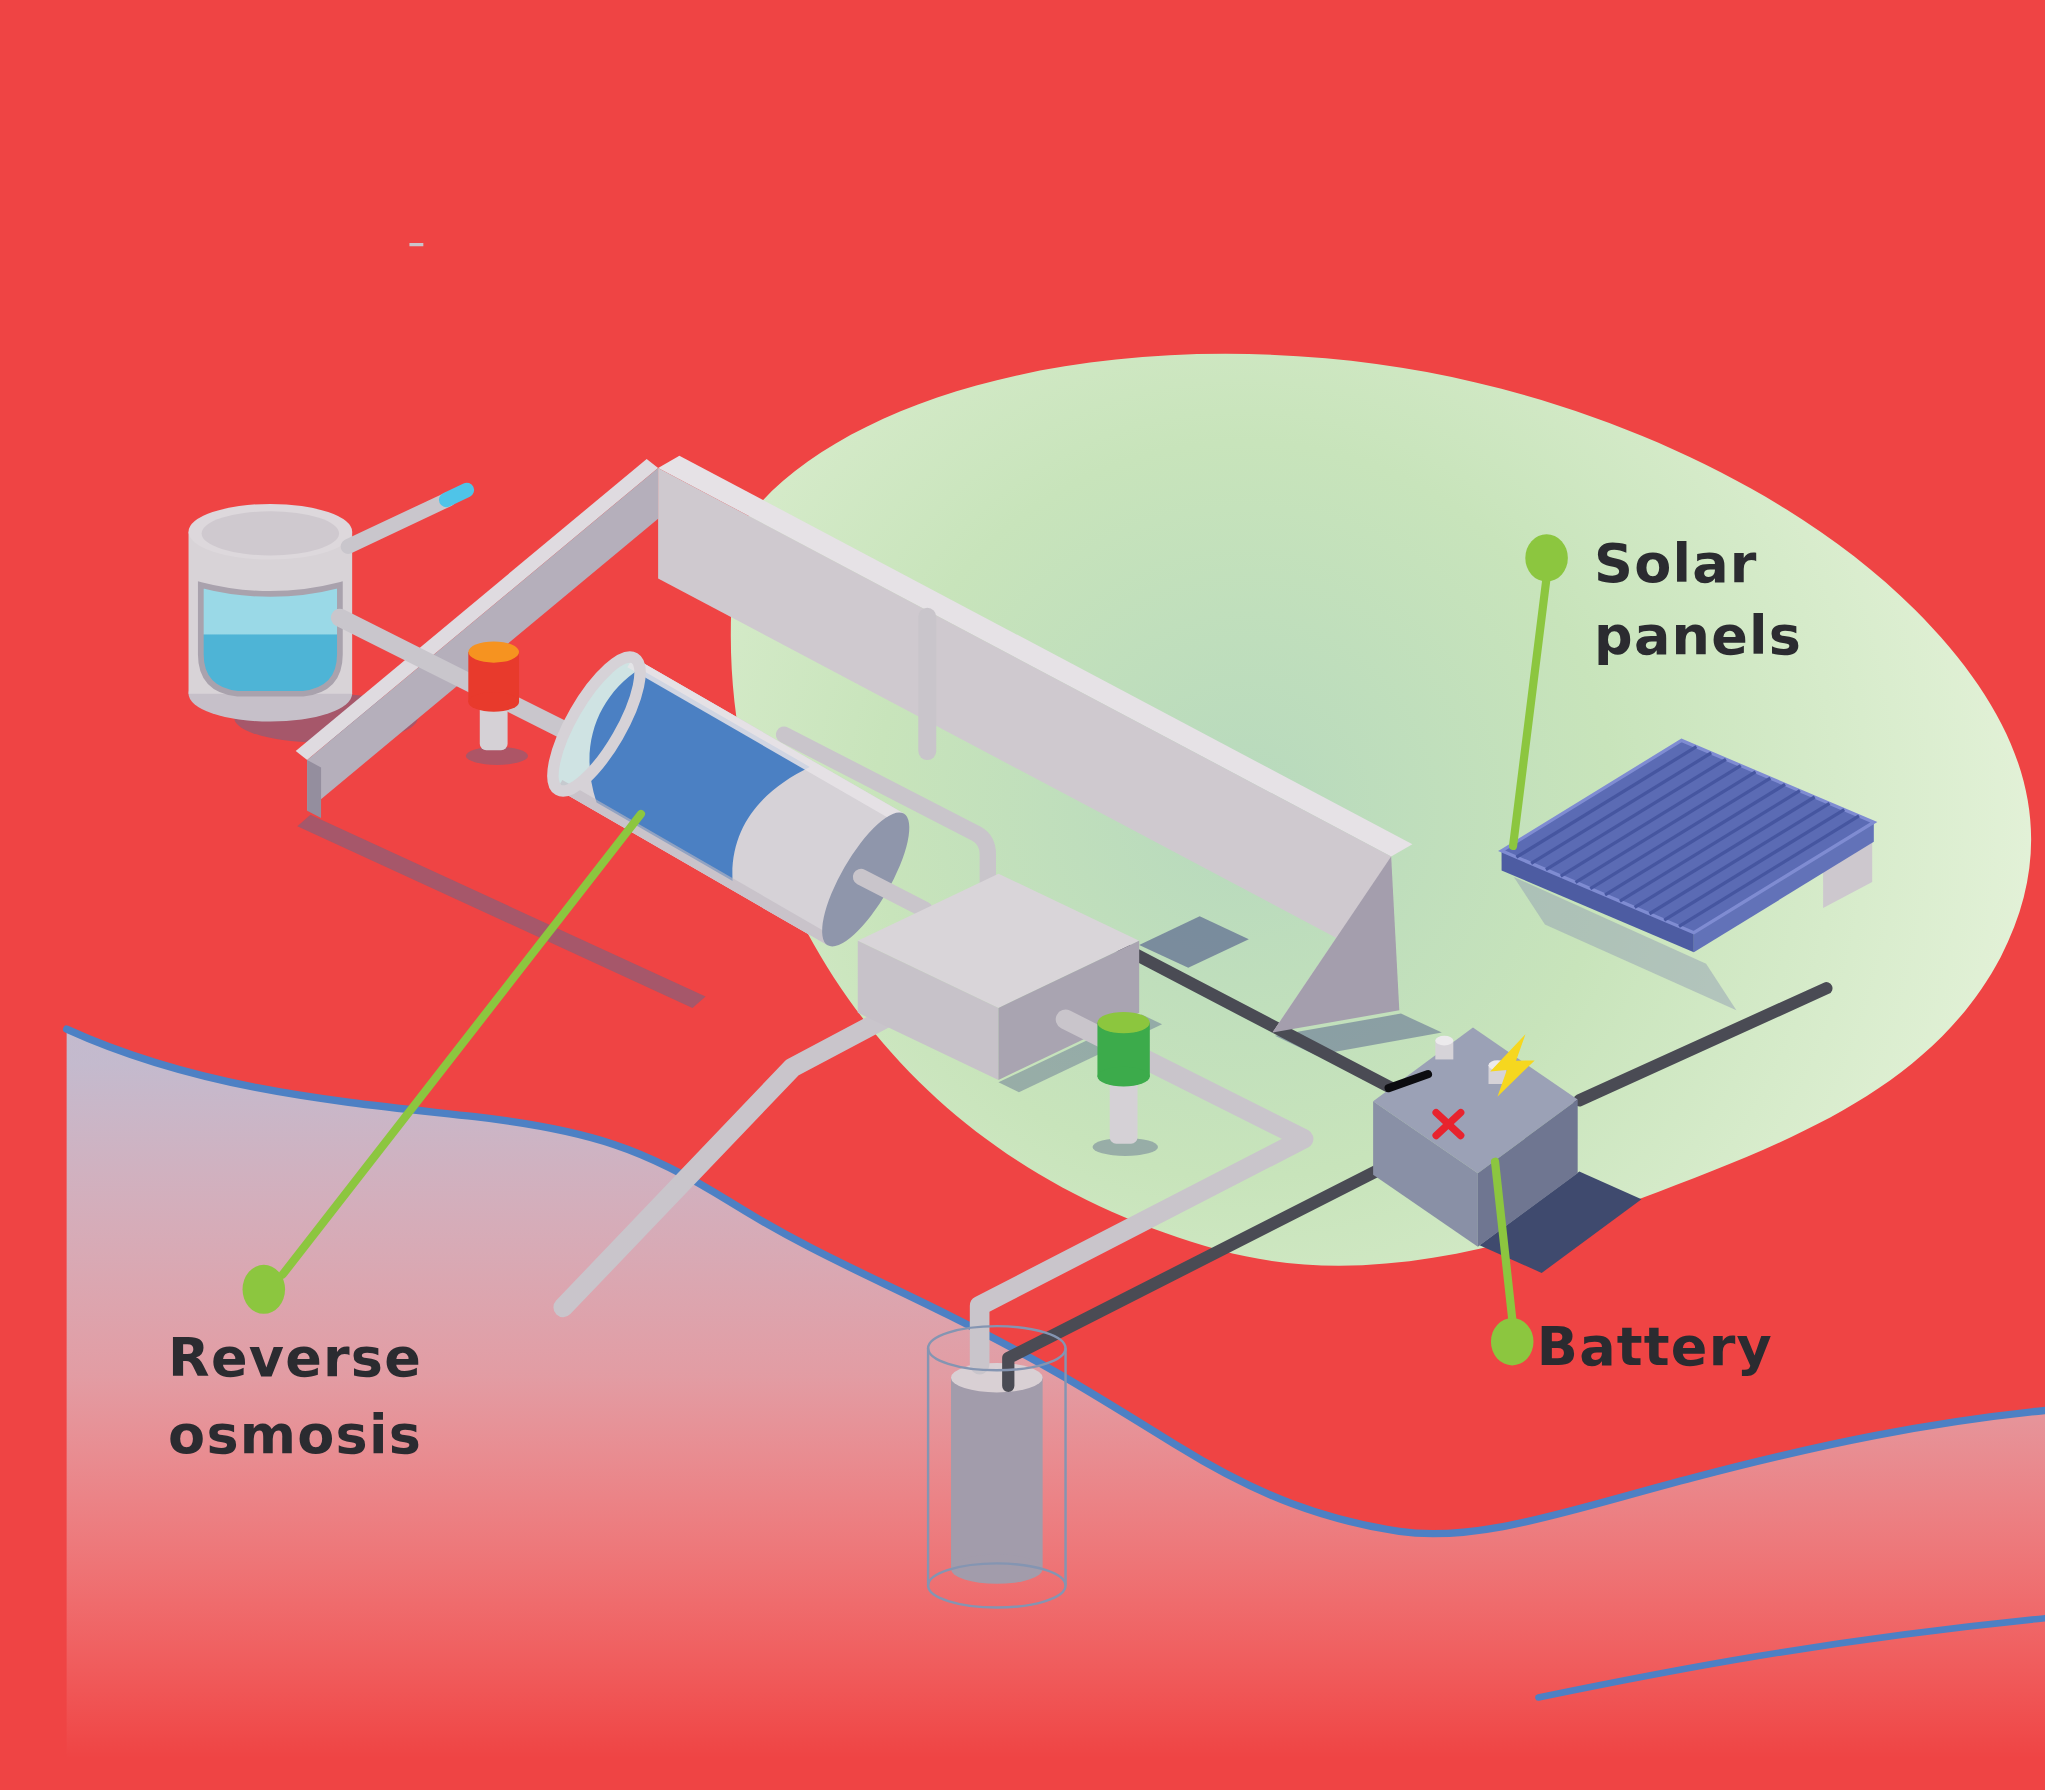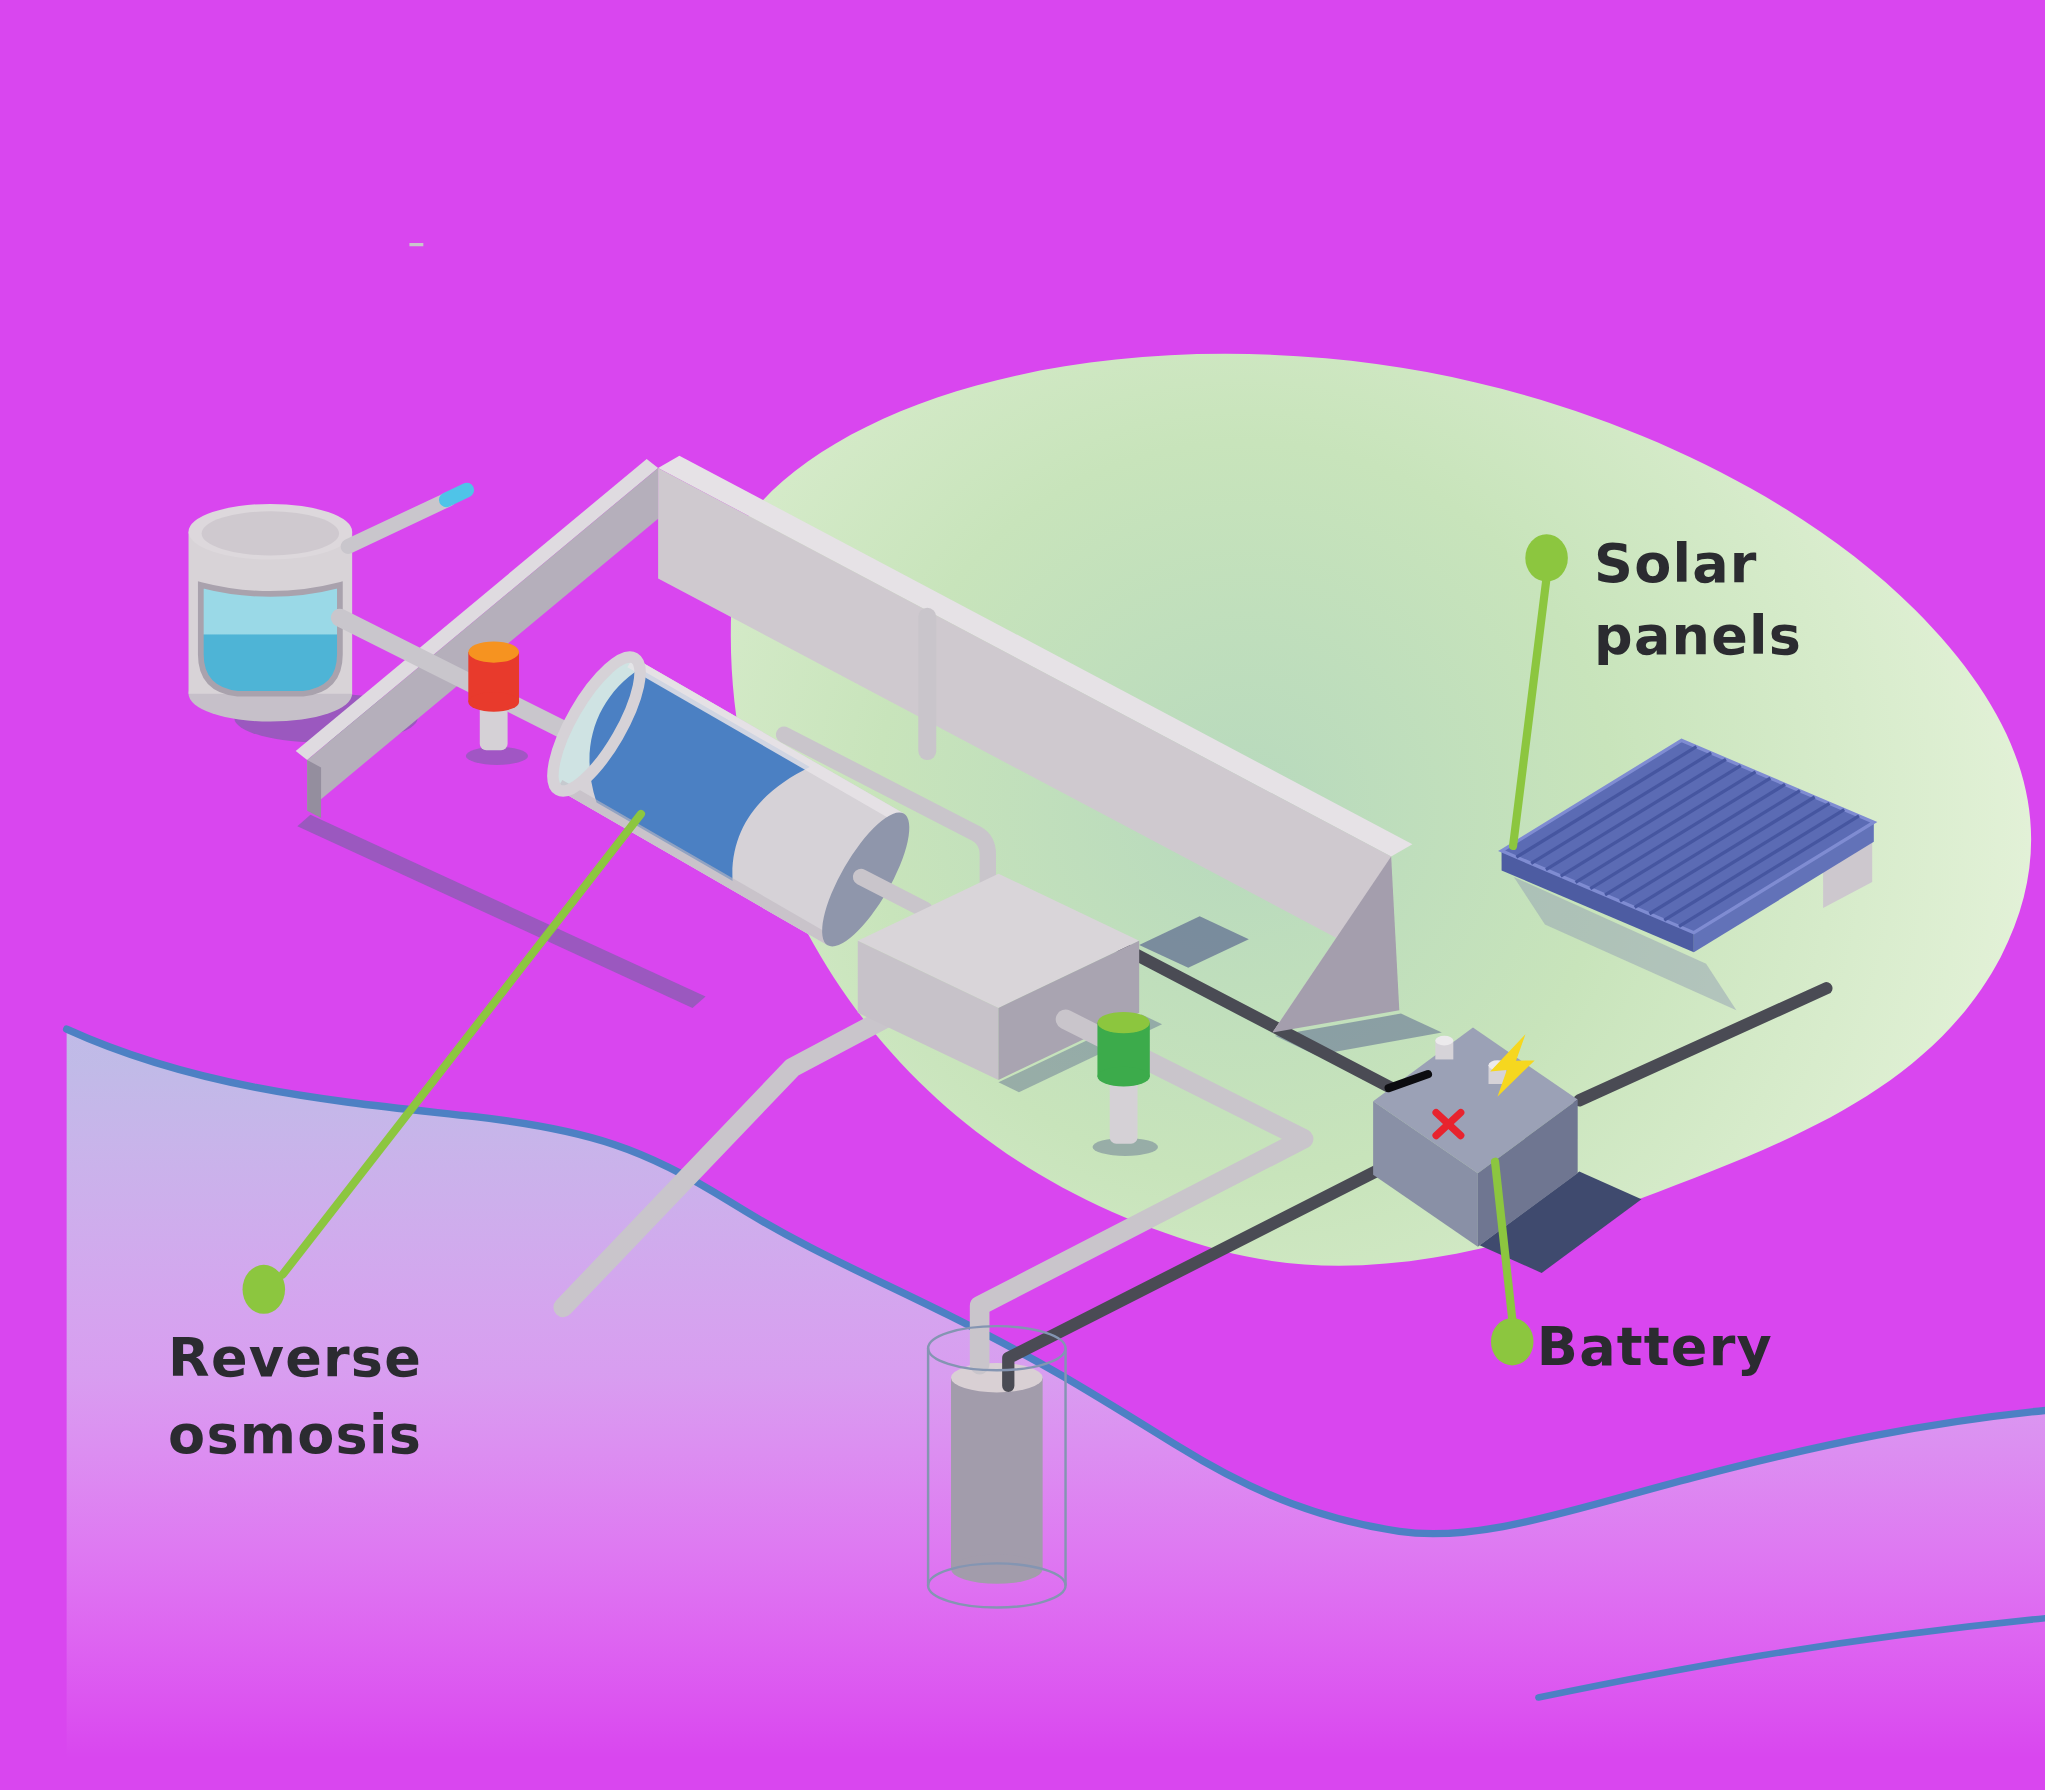--- a/index.html
+++ b/index.html
@@ -1,16 +1,16 @@
 <!DOCTYPE html>
 <html style="font-size:13px"><head>
 <meta charset="utf-8">
 <style>
   html,body{margin:0;padding:0;background:#ffffff;}
-  .stage{position:relative;width:2046px;height:1790px;background:#d946ef;overflow:hidden;
+  .stage{position:relative;width:2046px;height:1790px;background:#ef4444;overflow:hidden;
          font-family:"DejaVu Sans","Liberation Sans",sans-serif;}
   svg{position:absolute;left:0;top:0;}
   .lbl{fill:#2b2b30;font-size:66px;font-weight:600;letter-spacing:1.5px;
        font-family:"DejaVu Sans","Liberation Sans",sans-serif;}
 </style>
 </head>
 <body>
 
 <div class="stage">
 <svg width="2046" height="1790" viewBox="0 0 2500 2188">

